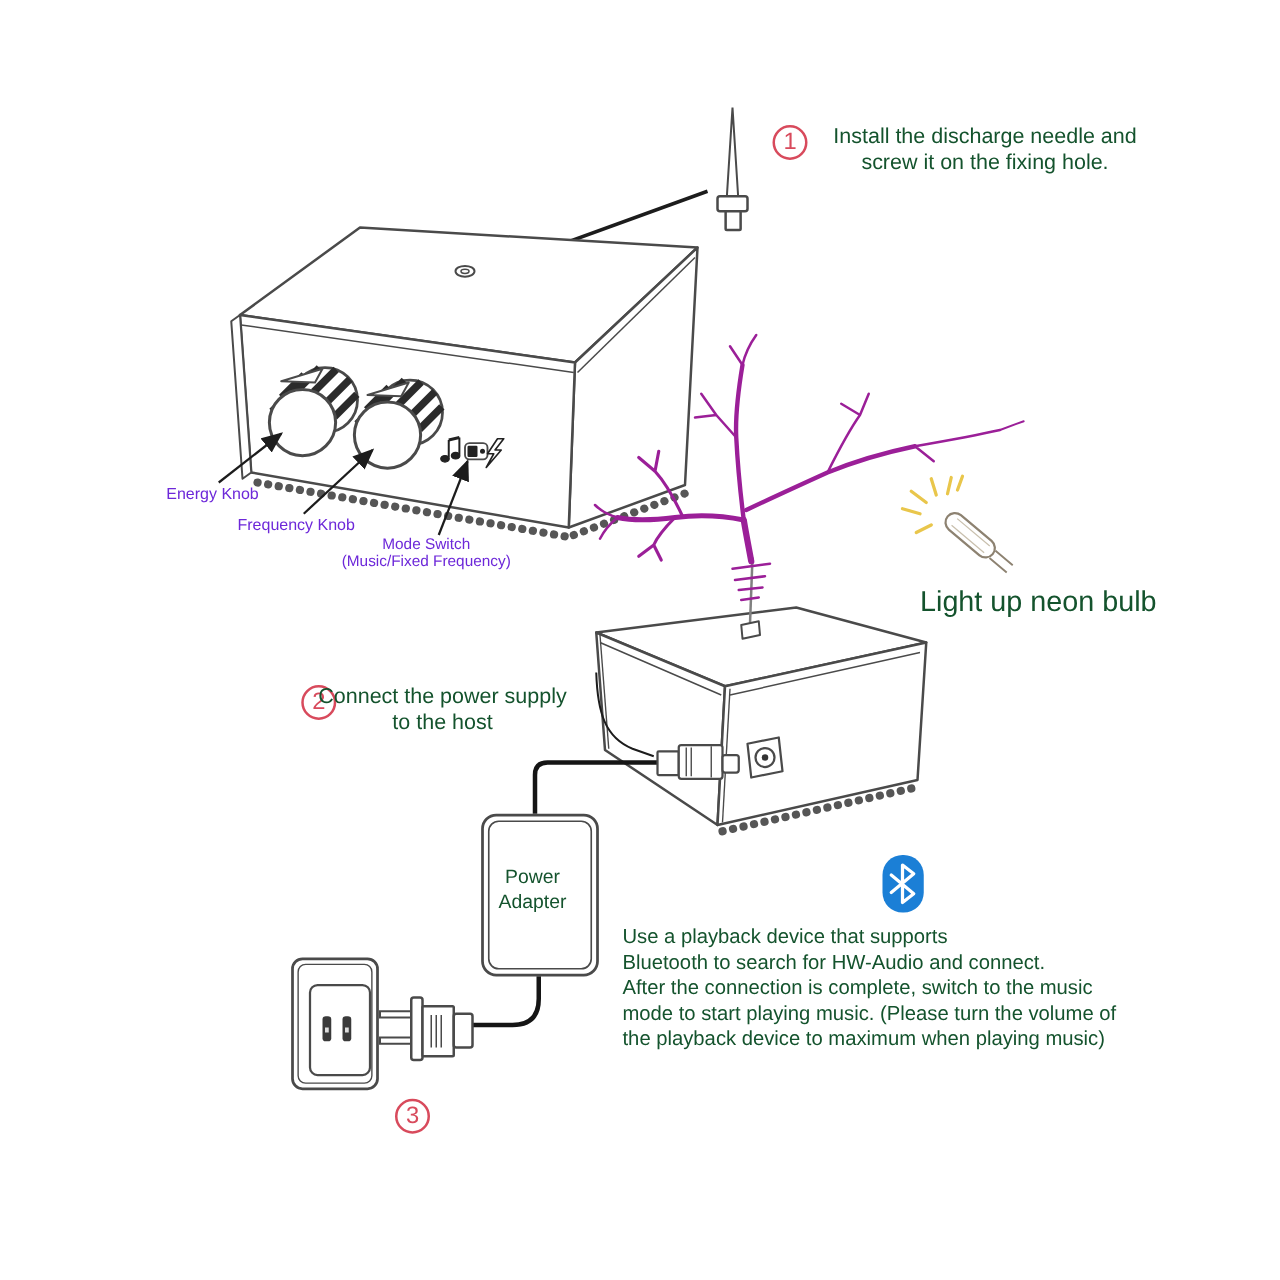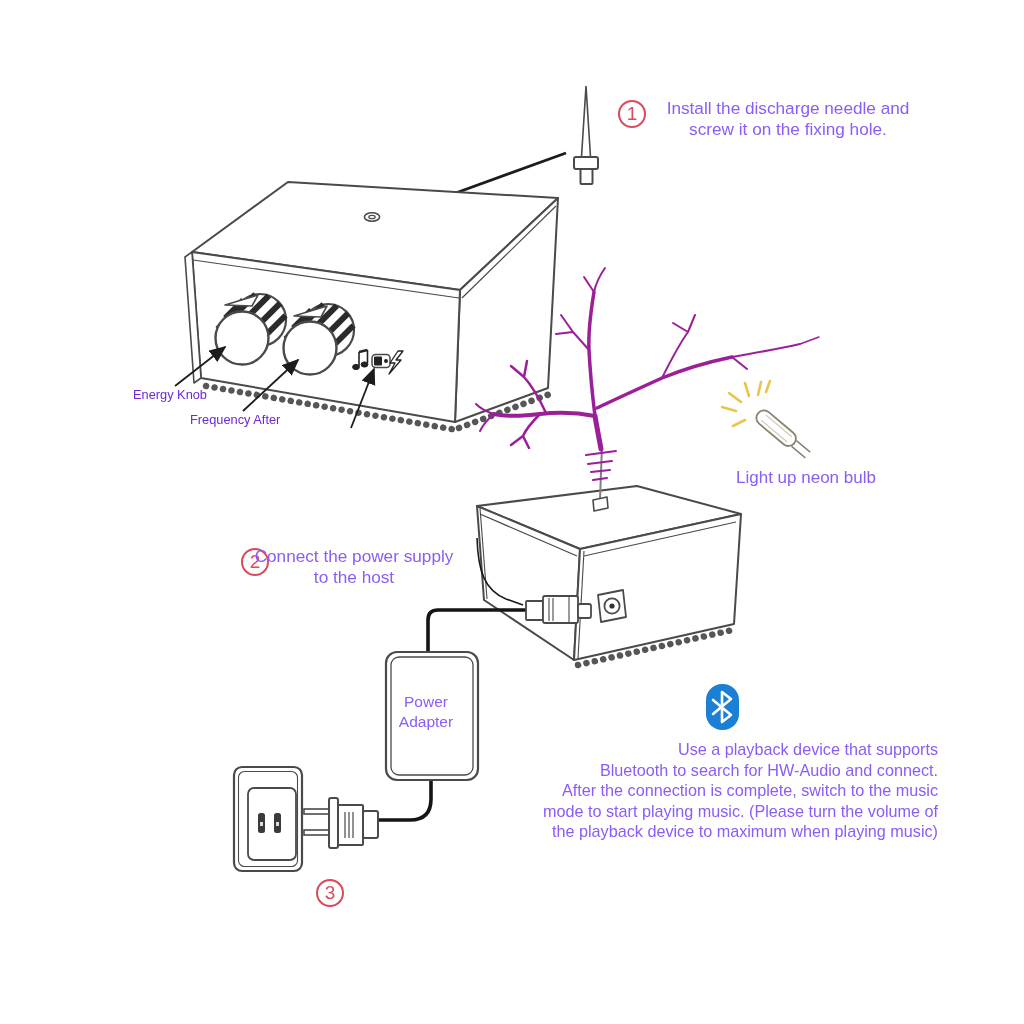--- a/index.html
+++ b/index.html
@@ -1,28 +1,28 @@
 <!DOCTYPE html>
 <html><head>
 <meta charset="utf-8">
 <style>
   html,body{margin:0;padding:0;background:#fff;}
   .canvas{position:relative;width:1024px;height:1024px;background:#ffffff;overflow:hidden;
           font-family:"Liberation Sans",sans-serif;}
   .art{position:absolute;left:0;top:0;}
-  .t{position:absolute;color:#8b5cf6;white-space:pre-line;font-family:"Liberation Sans",sans-serif;}
+  .t{position:absolute;color:#14532d;white-space:pre-line;font-family:"Liberation Sans",sans-serif;}
   .step{font-size:17.2px;line-height:1.2;text-align:center;}
   .lbl{font-size:12.8px;line-height:1.12;color:#6d28d9;}
   .ctr{text-align:center;}
   .circle{position:absolute;box-sizing:border-box;width:28px;height:28px;border:2.4px solid #d84a5c;
           border-radius:50%;color:#d84a5c;font-size:19px;line-height:23px;text-align:center;
           font-family:"Liberation Sans",sans-serif;}
   .adp{font-size:15.5px;line-height:1.32;text-align:center;}
-  .bt{font-size:16.2px;line-height:1.27;text-align:right;}
-  .neon{font-size:17px;}
+  .bt{font-size:16.2px;line-height:1.27;text-align:left;}
+  .neon{font-size:23px;}
 </style>
 </head>
 <body>
 
 <div class="canvas">
 
 <svg class="art" width="1024" height="1024" viewBox="0 0 1024 1024">
   <defs>
     <marker id="ah" markerWidth="11" markerHeight="9" refX="8.5" refY="4" orient="auto">
       <path d="M0,0 L9.5,4 L0,8 Z" fill="#1c1c1c"></path>
@@ -200,21 +200,23 @@
 <div class="t step" style="left:654px;top:98px;width:268px;">Install the discharge needle and
 screw it on the fixing hole.</div>
 
 <div class="circle" style="left:241px;top:548px;">2</div>
 <div class="t step" style="left:248px;top:546px;width:212px;">Connect the power supply
 to the host</div>
 
 <div class="circle" style="left:316px;top:879px;">3</div>
 
 <div class="t lbl" style="left:133px;top:388px;">Energy Knob</div>
-<div class="t lbl" style="left:190px;top:413px;">Frequency After</div>
+<div class="t lbl" style="left:190px;top:413px;">Frequency Knob</div>
+<div class="t lbl ctr" style="left:262px;top:429px;width:158px;font-size:12.3px;">Mode Switch
+(Music/Fixed Frequency)</div>
 
 <div class="t neon" style="left:736px;top:468px;">Light up neon bulb</div>
 <div class="t adp" style="left:388px;top:692px;width:76px;">Power
 Adapter</div>
 
 <div class="t bt" style="left:498px;top:739px;width:440px;">Use a playback device that supports
 Bluetooth to search for HW-Audio and connect.
 After the connection is complete, switch to the music
 mode to start playing music. (Please turn the volume of
 the playback device to maximum when playing music)</div>

